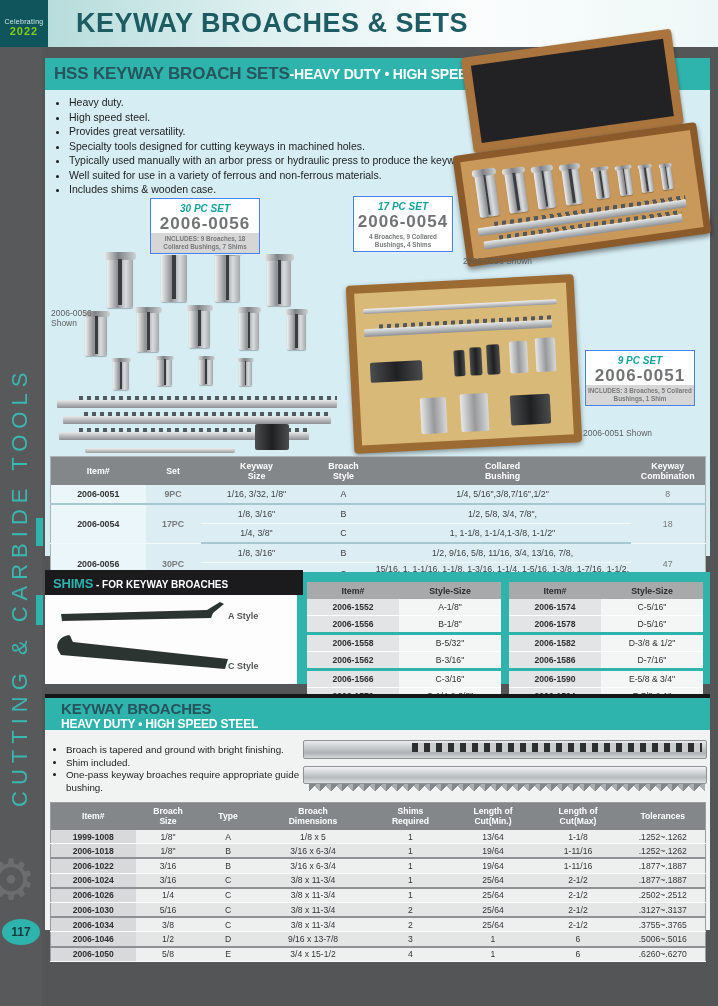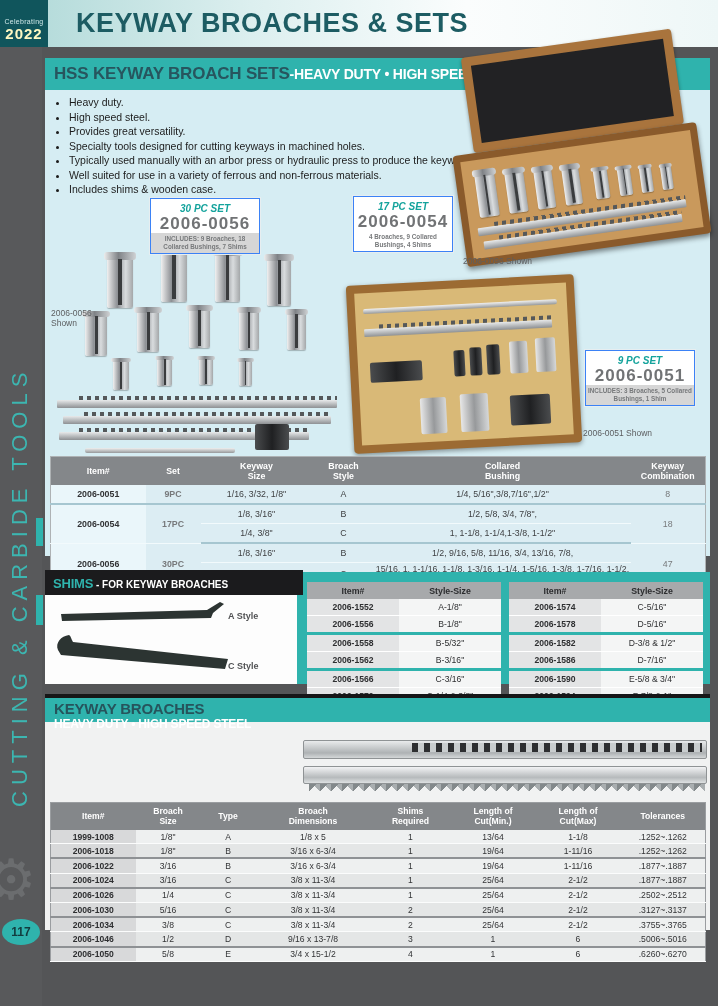--- a/index.html
+++ b/index.html
@@ -4,21 +4,21 @@
 <style>
   html,body{margin:0;padding:0;background:#545557;font-family:"Liberation Sans",sans-serif;}
   #page{position:relative;width:718px;height:1006px;background:#545557;overflow:hidden;}
 
   
   .topbar{position:absolute;left:0;top:0;width:718px;height:47px;
     background:linear-gradient(90deg,#aed8d7 0%,#dcefef 35%,#fbfdfd 65%,#eef7f7 100%);}
   .page-title{position:absolute;left:76px;top:8px;font-size:27px;font-weight:800;color:#1d5c63;letter-spacing:.5px;}
   .badge{position:absolute;left:0;top:0;width:48px;height:47px;background:#10555c;color:#cfe9e9;text-align:center;}
   .badge .b1{font-size:7px;margin-top:18px;letter-spacing:.3px;}
-  .badge .b2{font-size:15px;font-weight:700;letter-spacing:1px;color:#fef9c3;}
+  .badge .b2{font-size:11px;font-weight:700;letter-spacing:1px;color:#84cc16;}
 
   
   .sidebar{position:absolute;left:0;top:47px;width:42px;height:959px;background:#58595b;}
   .side-title{position:absolute;left:7px;top:120px;height:640px;writing-mode:vertical-rl;transform:rotate(180deg);
     font-size:22px;letter-spacing:6px;color:#3cb6b1;font-weight:400;white-space:nowrap;}
   .gear{position:absolute;left:-14px;top:800px;font-size:56px;color:#6b6d6f;}
   .pagenum{position:absolute;left:2px;top:872px;width:38px;height:26px;background:#2fb3ad;border-radius:50%;
     color:#123c3e;font-size:12px;font-weight:700;text-align:center;line-height:26px;}
   .side-tab{position:absolute;width:7px;background:#2fb3ad;}
 
@@ -61,21 +61,21 @@
   .tbl-shim{position:absolute;top:10px;width:194px;font-size:8.6px;background:#2fb3ad;}
   .tbl-shim th{background:#a7a9ab;color:#2c2d2f;font-size:8.8px;height:15px;}
   .tbl-shim td{height:14px;border-bottom:1px solid #fff;color:#2e2f31;font-weight:700;}
   .tbl-shim td:first-child{background:#e3e4e5;}
   .tbl-shim td:last-child{background:#f4f5f5;font-weight:400;}
   .tbl-shim tr.group-end td{border-bottom:3px solid #2fb3ad;}
 
   
   .panel3{position:absolute;left:45px;top:694px;width:665px;height:236px;background:#f1f2f2;}
   .p3black{position:absolute;left:0;top:0;width:665px;height:4px;background:#161617;}
-  .p3bar{position:absolute;left:0;top:4px;width:665px;height:24px;background:#2fb3ad;padding:3px 0 0 9px;box-sizing:border-box;}
+  .p3bar{position:absolute;left:0;top:4px;width:665px;height:32px;background:#2fb3ad;padding:3px 0 0 16px;box-sizing:border-box;}
   .p3bar .t1{display:block;font-size:15px;font-weight:800;color:#26545c;letter-spacing:-.2px;line-height:16px;}
   .p3bar .t2{display:block;font-size:12px;font-weight:800;color:#fff;letter-spacing:-.2px;line-height:14px;}
   .bullets3{position:absolute;left:8px;top:50px;width:255px;margin:0;padding-left:13px;color:#1c1c1c;font-size:9.8px;line-height:12.5px;}
 
   
   .broach-img{position:absolute;left:258px;top:44px;width:402px;height:62px;}
   .bar1{position:absolute;left:0;top:2px;width:402px;height:17px;background:linear-gradient(180deg,#e9ebec,#aeb2b4 70%,#d4d7d8);border:1px solid #8f9395;border-radius:2px;}
   .bar1 .teeth{position:absolute;right:4px;top:2px;width:290px;height:9px;
     background:repeating-linear-gradient(90deg,#2e2f31 0 6px,#c9cdce 6px 12px);}
   .bar2{position:absolute;left:0;top:28px;width:402px;height:16px;background:linear-gradient(180deg,#f2f3f4,#b6babc 65%,#dee1e2);border:1px solid #8f9395;border-radius:2px;}
@@ -373,20 +373,25 @@
     </div>
   </div>
 
   <div class="panel3">
     <div class="p3black"></div>
     <div class="p3bar">
       <span class="t1">KEYWAY BROACHES</span>
       <span class="t2">HEAVY DUTY • HIGH SPEED STEEL</span>
     </div>
 
+    <ul class="bullets3">
+        <li>Broach is tapered and ground with bright finishing.</li>
+        <li>Shim included.</li>
+        <li>One-pass keyway broaches require appropriate guide bushing.</li>
+      </ul>
 
     <div class="broach-img">
       <div class="bar1">
           <div class="teeth"></div>
         </div>
       <div class="bar2"></div>
       <div class="bar2zig"></div>
     </div>
 
     <table class="tbl-br">

